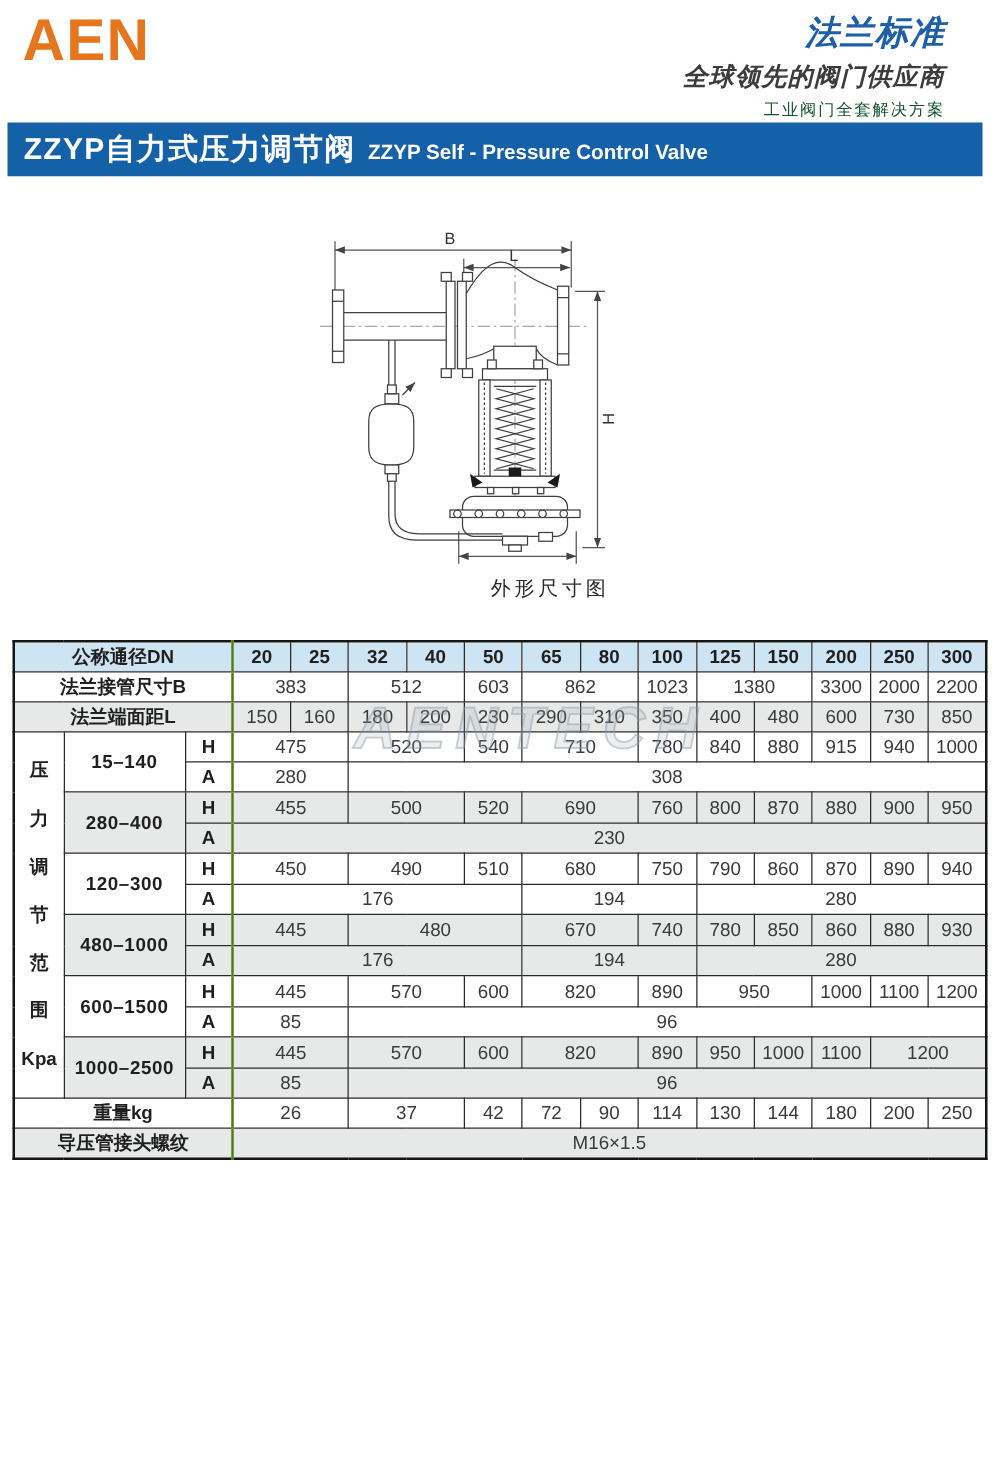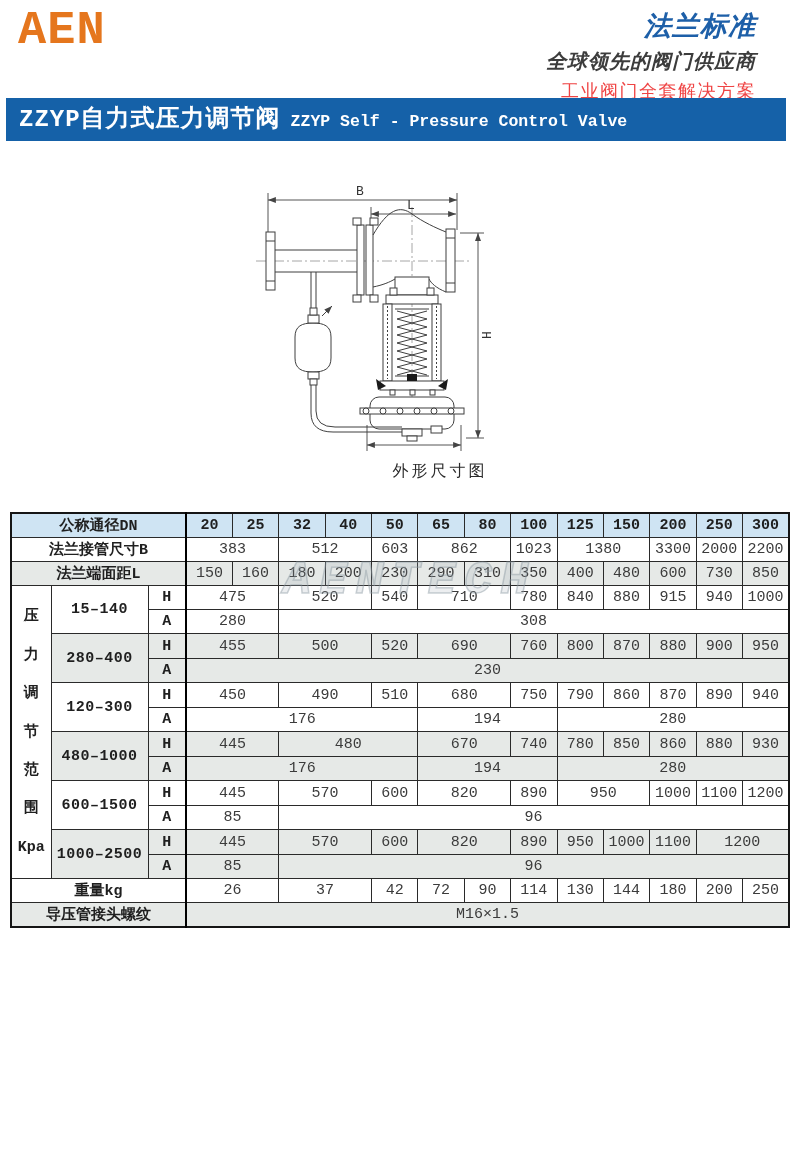--- a/index.html
+++ b/index.html
@@ -1,39 +1,39 @@
 <!DOCTYPE html>
 <html><head>
 <meta charset="utf-8">
 <style>
   html,body{margin:0;padding:0;background:#fff;}
   .page{position:relative;width:800px;height:1057px;background:#ffffff;overflow:hidden;
-        font-family:Liberation Mono, monospace;}
+        font-family:Liberation Sans, sans-serif;}
   
   .logo{position:absolute;left:18px;top:4px;font-size:47px;font-weight:800;letter-spacing:1px;color:#e5761d;}
   .brand{position:absolute;right:44px;top:8px;text-align:right;}
   .brand-cn{font-size:27px;font-weight:800;font-style:italic;color:#1d5fa8;letter-spacing:1px;}
   .brand-slogan{font-size:20px;font-weight:700;font-style:italic;color:#3c3c3c;margin-top:4px;letter-spacing:1px;}
-  .brand-sub{font-size:18px;color:#ef4444;margin-top:4px;letter-spacing:1.5px;}
+  .brand-sub{font-size:13px;color:#14532d;margin-top:4px;letter-spacing:1.5px;}
   .banner{position:absolute;left:6px;top:98px;width:780px;height:43px;background:#1561a8;
           line-height:43px;white-space:nowrap;padding-left:13px;box-sizing:border-box;}
   .banner-cn{font-size:24px;font-weight:700;color:#fff;letter-spacing:1px;}
   .banner-en{font-size:16.5px;font-weight:600;color:#fff;margin-left:10px;}
   
   .drawing{position:absolute;left:240px;top:175px;}
   .drawing svg{display:block;}
   
   .dim-table{position:absolute;left:10px;top:512px;width:780px;border-collapse:collapse;
              table-layout:fixed;border:2px solid #151515;}
   .dim-table td{border:1px solid #2a2a2a;height:23px;text-align:center;vertical-align:middle;
                 font-size:15px;color:#3b3b3b;padding:0;overflow:hidden;background:#fff;}
   .dim-table td.lbl{font-weight:600;color:#1f1f1f;}
   .dim-table td.dnh{background:#cfe4f3;}
   .dim-table td.sh{background:#e6e9e7;}
-  .dim-table td.lr{border-right:2px solid #000000;margin-left:20px;}
+  .dim-table td.lr{border-right:2px solid #4d7c0f;margin-left:20px;}
   .dim-table td.rng{letter-spacing:.5px;}
   .vstack{display:flex;flex-direction:column;justify-content:space-evenly;align-items:center;height:292px;}
   .vstack div{font-size:15px;font-weight:600;color:#1f1f1f;line-height:1;}
   
   .watermark{position:absolute;left:283px;top:554px;z-index:3;pointer-events:none;
              font-size:47px;font-weight:800;font-style:italic;letter-spacing:8px;
              color:rgba(150,160,170,0.18);-webkit-text-stroke:1.5px rgba(140,152,162,0.45);}
   
   .notes{position:absolute;left:10px;top:963px;}
   .notes-title{font-size:17px;font-weight:700;color:#222;letter-spacing:1px;margin-bottom:12px;}

